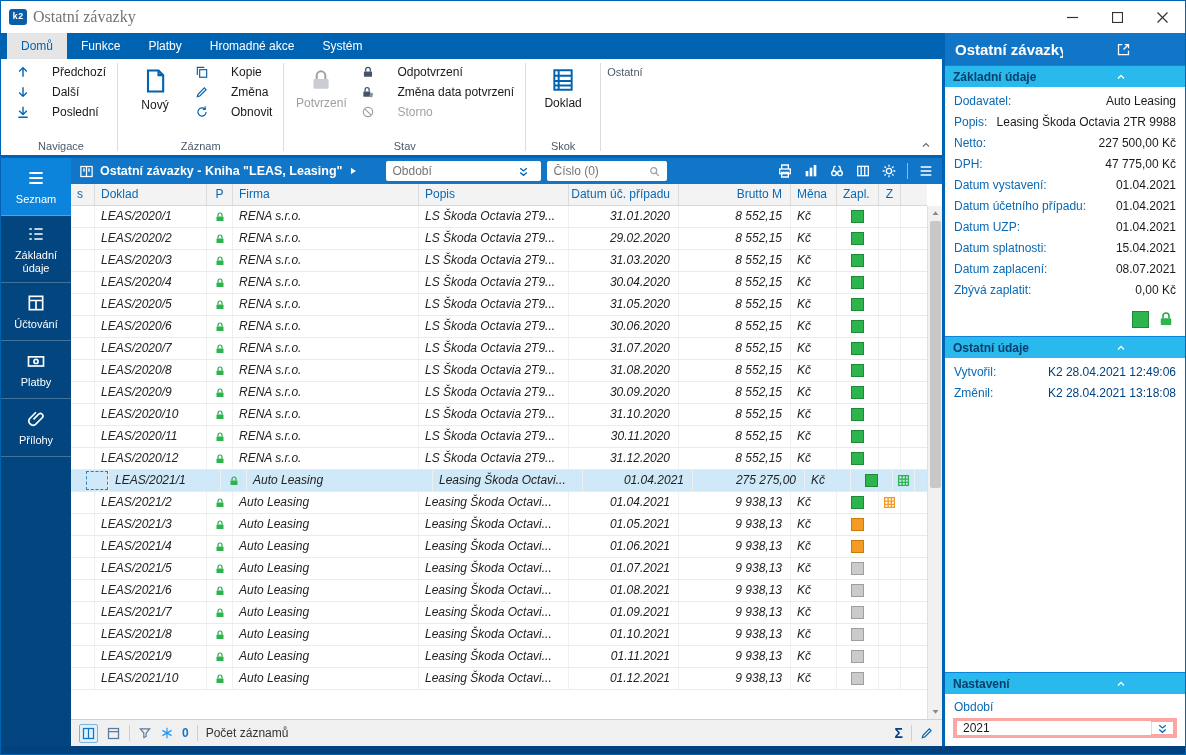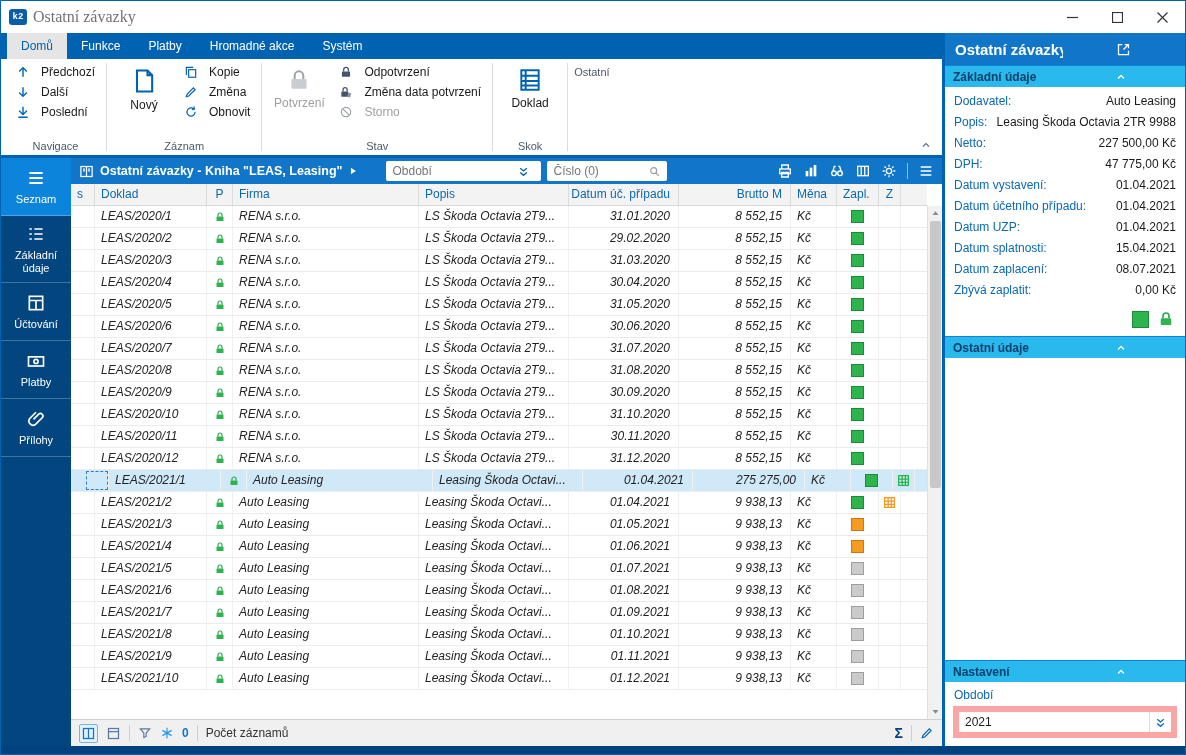--- a/index.html
+++ b/index.html
@@ -24,21 +24,21 @@
   
   .rtabs { height:26px; background:#0063b1; display:flex; align-items:stretch; padding-left:6px; flex:none; }
   .rtab { padding:0 14px; line-height:26px; color:#fff; cursor:default; }
   .rtab.active { background:#e5e5e5; color:#0063b1; }
   .rbody { height:96px; background:#fff; display:flex; position:relative; flex:none; padding-left:4px; }
   .rgroup { display:flex; flex-direction:column; padding:4px 6px 0 6px; position:relative; }
   .gcontent { flex:1; display:flex; gap:4px; align-items:flex-start; }
   .glabel { height:18px; line-height:18px; text-align:center; color:#4a5a6a; font-size:11px; flex:none; }
   .gsep { width:1px; background:#dcdcdc; margin:4px 0; }
   .rcol { display:flex; flex-direction:column; gap:2px; }
-  .rbtn-s { display:flex; align-items:center; gap:11px; padding:2px 5px; border:none; background:none;
+  .rbtn-s { display:flex; align-items:center; gap:22px; padding:2px 5px; border:none; background:none;
     font:12px "Liberation Sans","DejaVu Sans",sans-serif; color:#1a1a1a; white-space:nowrap; cursor:default; text-align:left; }
   .rbtn-b { display:flex; flex-direction:column; align-items:center; justify-content:flex-start; gap:3px; width:62px; padding:4px 2px;
     border:none; background:none; font:12px "Liberation Sans","DejaVu Sans",sans-serif; color:#1a1a1a; cursor:default; }
   .disabled, .disabled .blue { color:#a0a0a0 !important; }
   .blue { color:#0063b1; }
   .gray { color:#9aa0a6; }
   .dark { color:#44546a; }
   .icon { display:inline-flex; align-items:center; justify-content:center; flex:none; }
   .ribbon-collapse { position:absolute; right:10px; bottom:4px; color:#5a7184; }
   .blueline { height:3px; background:#0063b1; flex:none; }
@@ -109,21 +109,21 @@
   .dfields { padding:3px 0 2px 0; }
   .dfield { height:21px; display:flex; align-items:center; padding:0 9px; }
   .dlabel { color:#0a69b4; white-space:nowrap; }
   .dvalue { margin-left:auto; color:#1a1a1a; white-space:nowrap; }
   .dfield.bold .dlabel, .dfield.bold .dvalue { font-weight:bold; }
   .dvalue2 { margin-left:auto; color:#00427e; white-space:nowrap; }
   .dstatusrow { height:34px; display:flex; align-items:center; justify-content:flex-end; gap:8px; padding:0 10px; }
   .bigsq { width:17px; height:17px; background:#2eb44d; border:1px solid #1d8a37; }
   .dspacer { flex:1; }
   .nlabel { color:#0a69b4; padding:6px 9px 2px 9px; }
-  .ninput { margin:2px 8px 0 8px; height:32px; border:6px solid #fca5a5; display:flex; align-items:center; }
+  .ninput { margin:2px 8px 0 8px; height:20px; border:4px solid #fca5a5; display:flex; align-items:center; }
   .ninput input { flex:1; border:none; outline:none; padding:0 6px; font:12px "Liberation Sans","DejaVu Sans",sans-serif; color:#1a1a1a; }
   .nbtn { width:22px; height:100%; border-left:1px solid #cfe0ef; display:flex; align-items:center; justify-content:center; color:#0a69b4; }
 </style>
 </head>
 <body>
 
 <div class="window">
 
   <div class="titlebar">
     <span class="appicon">k2</span>
@@ -1034,20 +1034,30 @@
       </div>
 
       <div class="dsection">
         <span>Ostatní údaje</span>
         <span class="icon">
             <svg width="12" height="12" viewBox="0 0 24 24" fill="none" stroke="#fff" stroke-width="2.6">
               <path d="M6 15l6-6 6 6"></path>
             </svg>
           </span>
       </div>
+      <div class="dfields">
+          <div class="dfield">
+            <span class="dlabel">Vytvořil:</span>
+            <span class="dvalue2">K2 28.04.2021 12:49:06</span>
+          </div>
+          <div class="dfield">
+            <span class="dlabel">Změnil:</span>
+            <span class="dvalue2">K2 28.04.2021 13:18:08</span>
+          </div>
+        </div>
 
       <div class="dspacer"></div>
 
       <div class="dsection">
         <span>Nastavení</span>
         <span class="icon">
             <svg width="12" height="12" viewBox="0 0 24 24" fill="none" stroke="#fff" stroke-width="2.6">
               <path d="M6 15l6-6 6 6"></path>
             </svg>
           </span>

